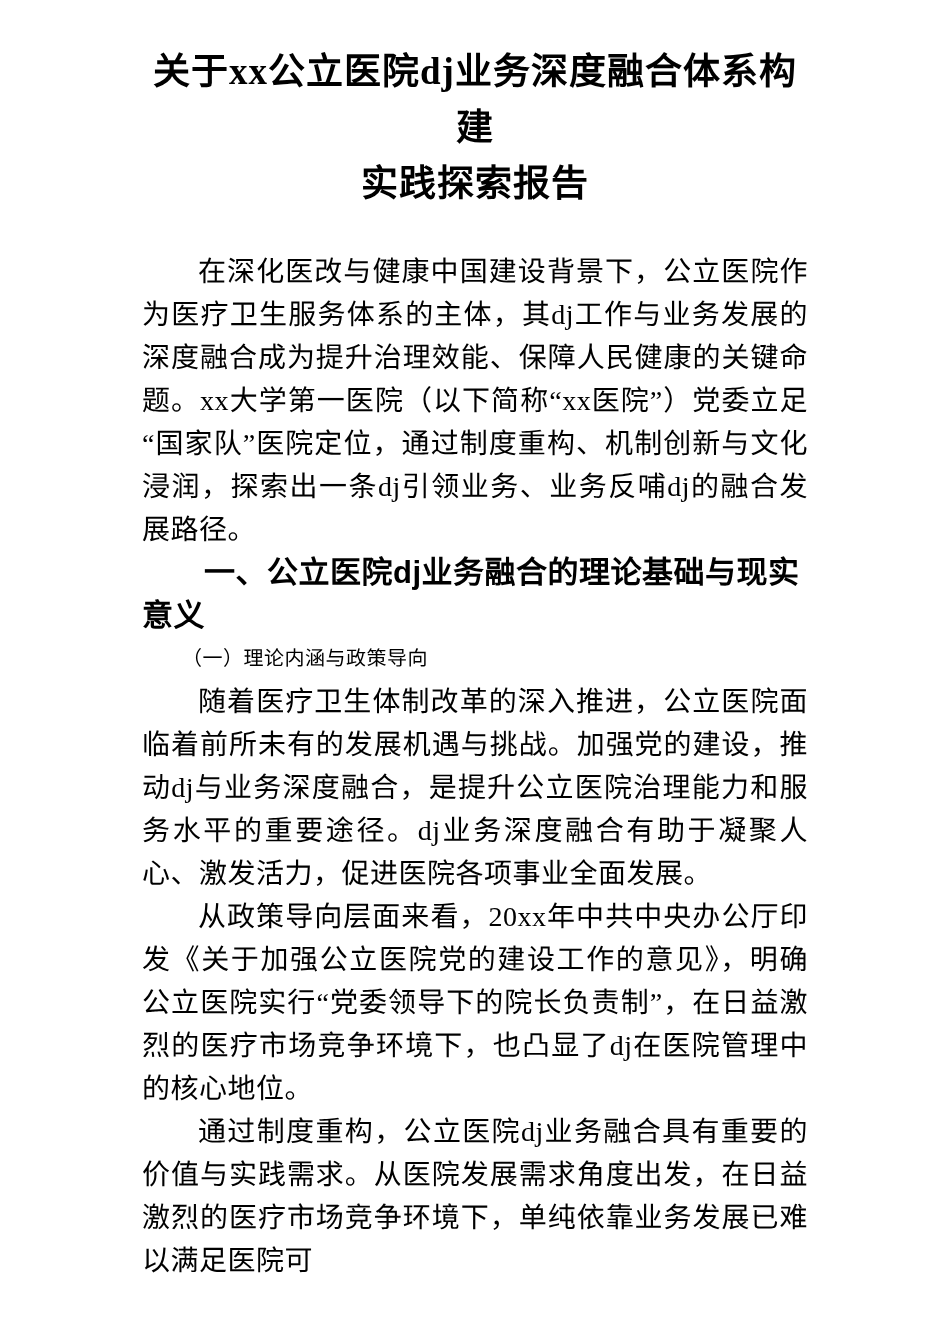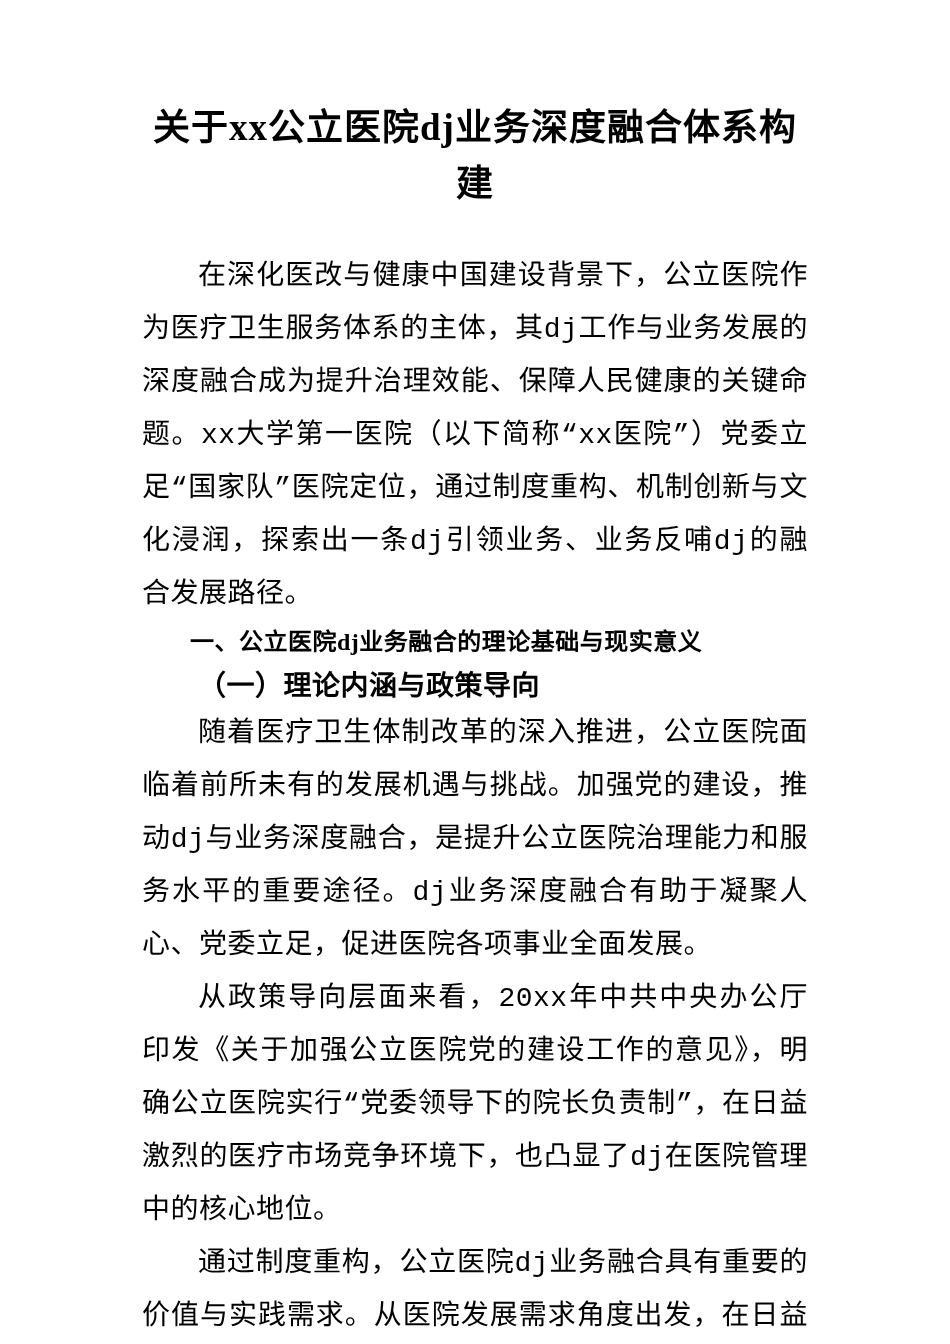--- a/index.html
+++ b/index.html
@@ -11,71 +11,72 @@
     height: 1344px;
     margin: 0 auto;
     background: #ffffff;
     color: #000000;
     overflow: hidden;
   }
   .content {
     padding: 0 142px;
   }
   .doc-title {
-    margin-top: 100px;
+    margin-top: 44px;
     margin-bottom: 38px;
     text-align: center;
     font-family: "Liberation Serif", "DejaVu Serif", serif;
     font-weight: bold;
     font-size: 37px;
     line-height: 56px;
     letter-spacing: 1px;
   }
   .para {
-    font-family: Liberation Mono, monospace;
+    font-family: Liberation Serif, serif;
     font-size: 28px;
-    line-height: 53px;
+    line-height: 43px;
     text-align: justify;
     text-indent: 2em;
     letter-spacing: 0.5px;
   }
   .heading-1 {
-    font-family: Liberation Serif, serif;
+    font-family: Liberation Sans, sans-serif;
     font-weight: bold;
-    font-size: 24px;
+    font-size: 31px;
     line-height: 43px;
     text-indent: 2em;
     letter-spacing: 0.5px;
   }
   .heading-2 {
     font-family: "Liberation Serif", "DejaVu Serif", serif;
-    font-weight: bold;
-    font-size: 28px;
+    font-weight: normal;
+    font-size: 20px;
     line-height: 43px;
     text-indent: 2em;
     letter-spacing: 0.5px;
   }
 </style>
 </head>
 <body>
 
 <div class="page">
   <div class="content">
 
     <h1 class="doc-title">
       <span>关于xx公立医院dj业务深度融合体系构建</span><br>
+      <span>实践探索报告</span>
     </h1>
 
     <p class="para">在深化医改与健康中国建设背景下，公立医院作为医疗卫生服务体系的主体，其dj工作与业务发展的深度融合成为提升治理效能、保障人民健康的关键命题。xx大学第一医院（以下简称“xx医院”）党委立足“国家队”医院定位，通过制度重构、机制创新与文化浸润，探索出一条dj引领业务、业务反哺dj的融合发展路径。</p>
 
     <h2 class="heading-1">一、公立医院dj业务融合的理论基础与现实意义</h2>
 
     <h3 class="heading-2">（一）理论内涵与政策导向</h3>
 
-    <p class="para">随着医疗卫生体制改革的深入推进，公立医院面临着前所未有的发展机遇与挑战。加强党的建设，推动dj与业务深度融合，是提升公立医院治理能力和服务水平的重要途径。dj业务深度融合有助于凝聚人心、党委立足，促进医院各项事业全面发展。</p>
+    <p class="para">随着医疗卫生体制改革的深入推进，公立医院面临着前所未有的发展机遇与挑战。加强党的建设，推动dj与业务深度融合，是提升公立医院治理能力和服务水平的重要途径。dj业务深度融合有助于凝聚人心、激发活力，促进医院各项事业全面发展。</p>
 
     <p class="para">从政策导向层面来看，20xx年中共中央办公厅印发《关于加强公立医院党的建设工作的意见》，明确公立医院实行“党委领导下的院长负责制”，在日益激烈的医疗市场竞争环境下，也凸显了dj在医院管理中的核心地位。</p>
 
 
     <p class="para">通过制度重构，公立医院dj业务融合具有重要的价值与实践需求。从医院发展需求角度出发，在日益激烈的医疗市场竞争环境下，单纯依靠业务发展已难以满足医院可</p>
 
   </div>
 </div>
 
 </body></html>

